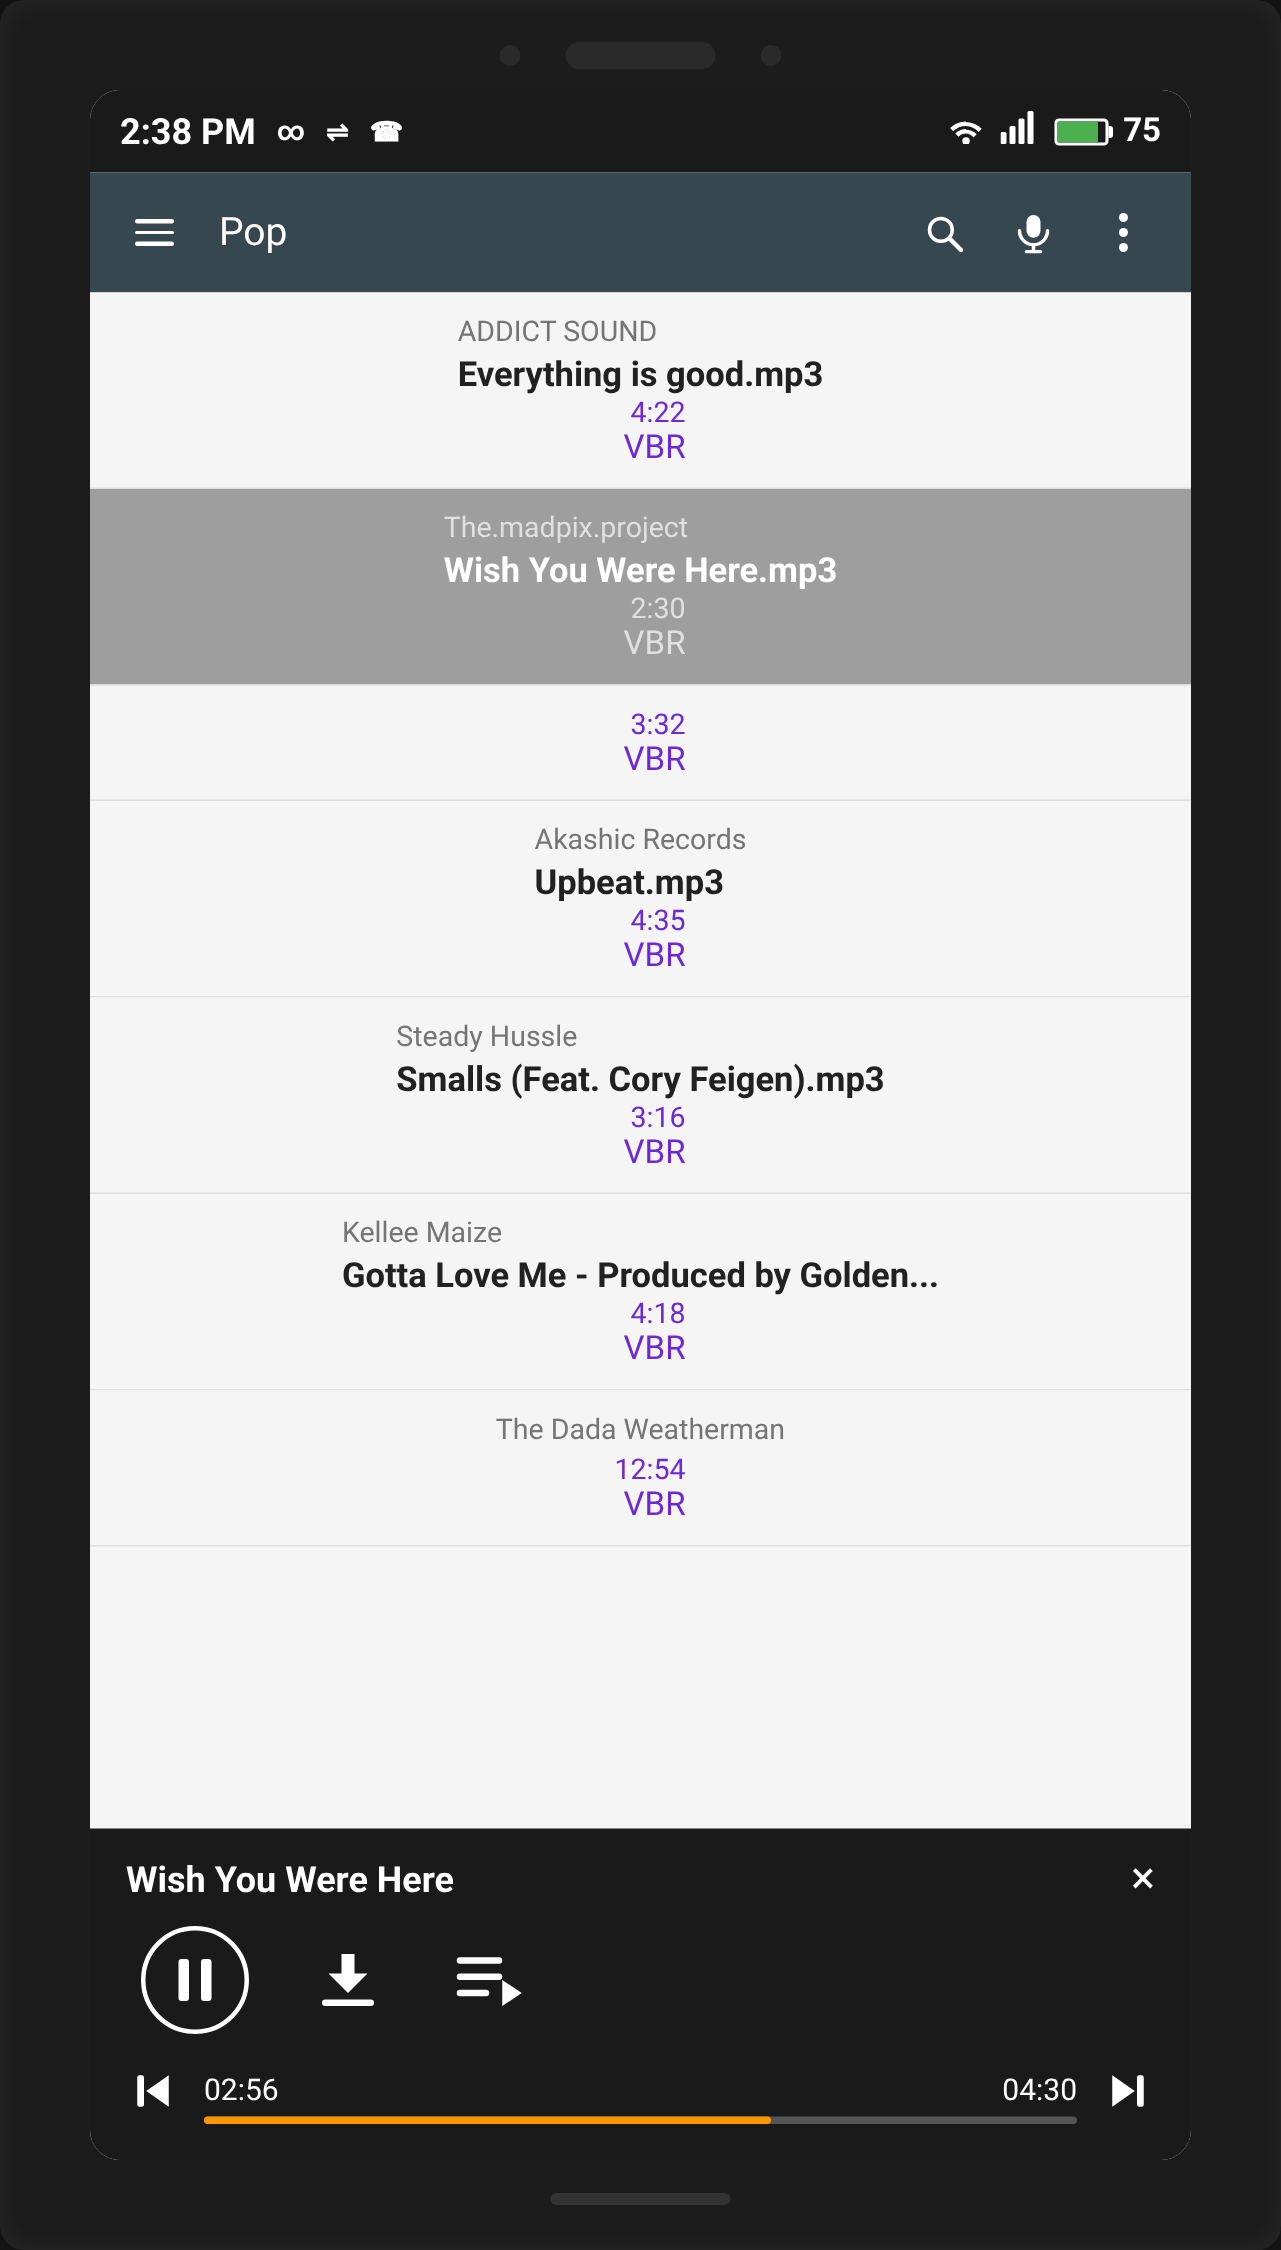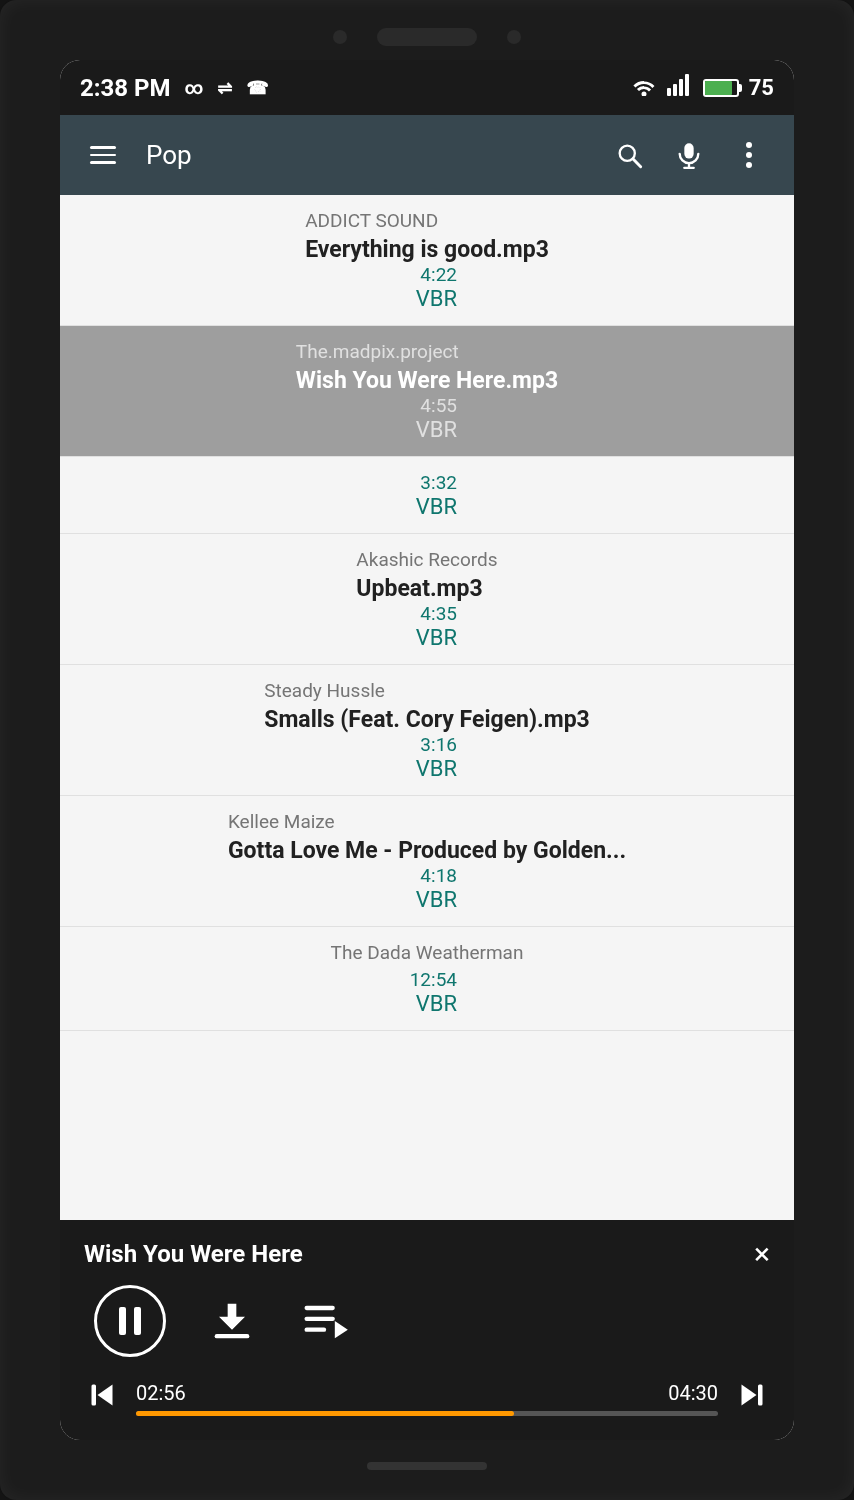--- a/index.html
+++ b/index.html
@@ -193,21 +193,21 @@
       color: #212121;
     }
 
     .song-item.active .song-title {
       color: #ffffff;
     }
 
     .song-meta {
       text-align: right;
       font-size: 19px;
-      color: #0f766e;
+      color: #6d28d9;
       min-width: 60px;
     }
 
     .song-item.active .song-meta {
       color: #e0e0e0;
     }
 
     .song-duration {
       display: block;
     }
@@ -436,21 +436,21 @@
             <span class="song-duration">4:22</span>
             <span class="song-quality">VBR</span>
           </div>
         </div>
         <div class="song-item active">
           <div class="song-info">
             <div class="song-artist">The.madpix.project</div>
             <div class="song-title">Wish You Were Here.mp3</div>
           </div>
           <div class="song-meta">
-            <span class="song-duration">4:55</span>
+            <span class="song-duration">2:30</span>
             <span class="song-quality">VBR</span>
           </div>
         </div>
         <div class="song-item">
           <div class="song-meta">
             <span class="song-duration">3:32</span>
             <span class="song-quality">VBR</span>
           </div>
         </div>
         <div class="song-item">

